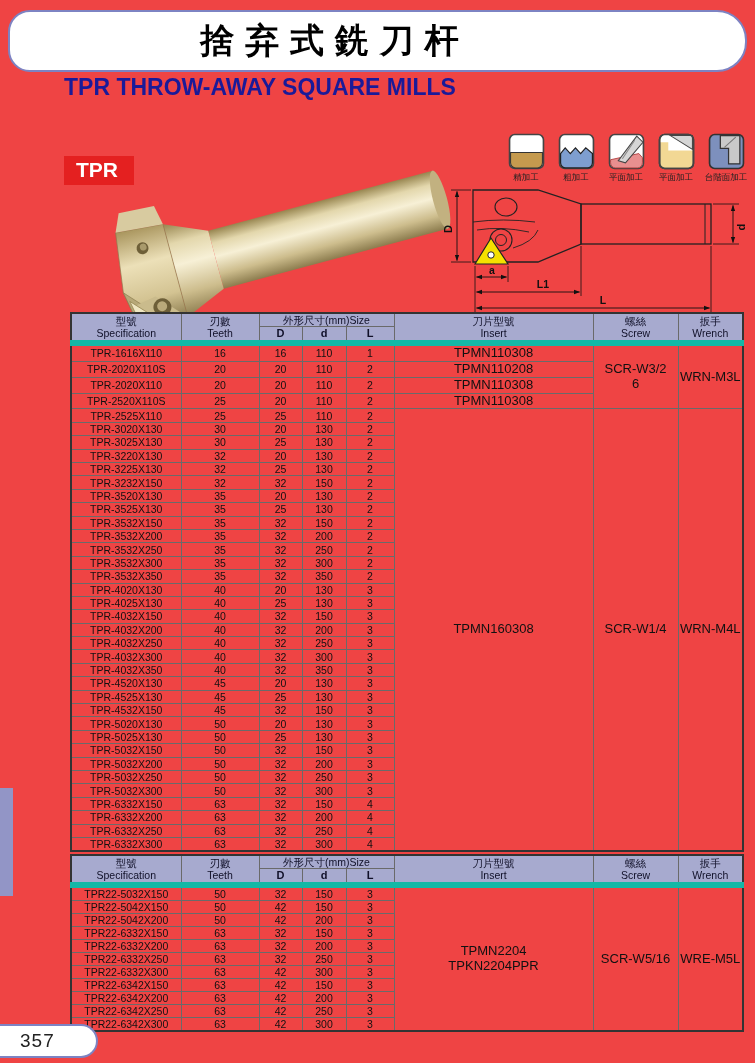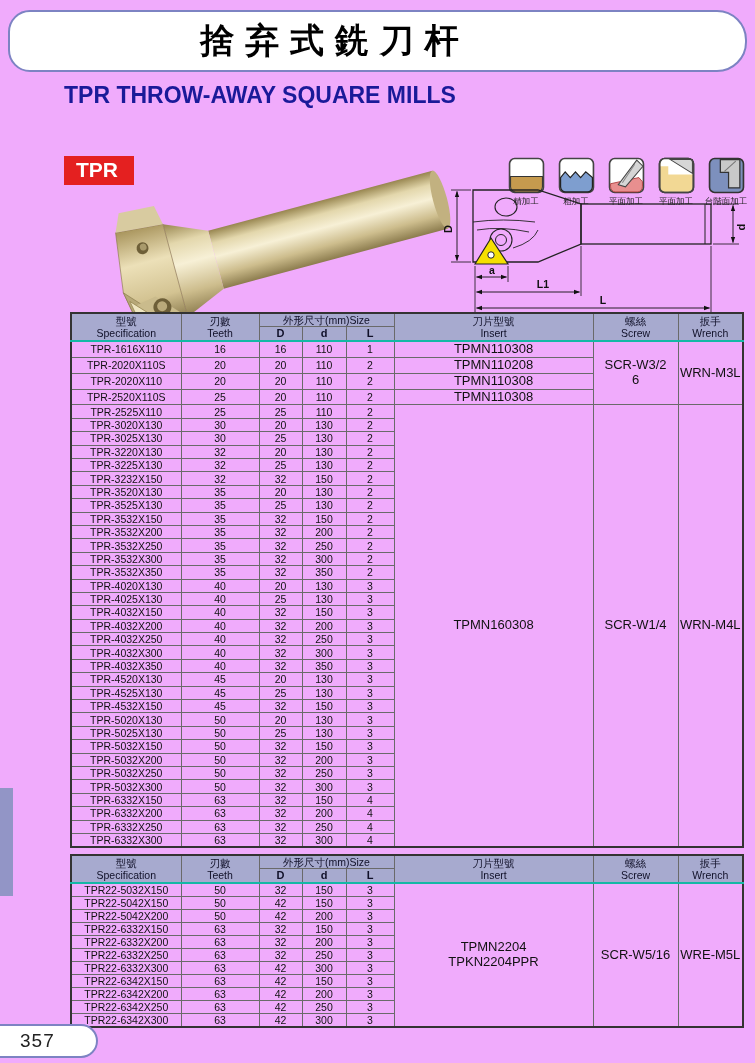--- a/index.html
+++ b/index.html
@@ -1,51 +1,51 @@
 <!DOCTYPE html>
 <html><head>
 <meta charset="utf-8">
 <style>
   html,body{margin:0;padding:0;background:#fff;}
-  .page{position:relative;width:755px;height:1063px;background:#f0abfc;overflow:hidden;
+  .page{position:relative;width:755px;height:1063px;background:#ef4444;overflow:hidden;
         font-family:"Liberation Sans",sans-serif;color:#111;}
 
   
   .banner{position:absolute;left:8px;top:10px;width:735px;height:58px;
           border:2px solid #7d83c3;border-radius:22px 30px 30px 22px;
           display:flex;align-items:center;justify-content:center;background:#fff;}
   .banner-title{font-size:34px;font-weight:bold;letter-spacing:0.32em;color:#000;
                 padding-left:0.32em;transform:translateX(-48px);}
 
   
-  .title-block{position:absolute;left:64px;top:82px;line-height:1.2;}
+  .title-block{position:absolute;left:64px;top:74px;line-height:1.2;}
   .title-en{font-size:23px;font-weight:bold;color:#1a1a99;}
   .title-zh{font-size:22px;font-weight:bold;color:#1a1a99;}
   .tpr-badge{position:absolute;left:64px;top:156px;background:#e42020;color:#fff;
              font-size:21px;font-weight:bold;padding:2px 16px 3px 12px;}
 
   
   .icons-row{position:absolute;left:506px;top:133px;display:flex;gap:10px;}
-  .m-icon{display:flex;flex-direction:column;align-items:center;width:40px;margin-top:24px;}
+  .m-icon{display:flex;flex-direction:column;align-items:center;width:40px;}
   .m-icon svg{width:37px;height:37px;}
   .m-icon .lbl{font-size:8.5px;margin-top:2px;white-space:nowrap;color:#222;}
 
   
   .photo-svg{position:absolute;left:78px;top:158px;}
   .diagram-svg{position:absolute;left:443px;top:182px;}
 
   
   table.spec{position:absolute;left:70px;border-collapse:collapse;table-layout:fixed;
              width:672px;border:2px solid #333;}
   table.t1{top:312px;}
   table.t2{top:854px;}
   table.spec th,table.spec td{border:1px solid #6a6a6a;text-align:center;vertical-align:middle;
              padding:0;font-size:10.5px;line-height:1.15;overflow:hidden;}
   table.spec thead th{background:#a7aacf;font-weight:normal;color:#101028;}
-  table.spec thead{border-bottom:2px solid #14b8a6;}
+  table.spec thead{border-bottom:6px solid #14b8a6;}
   table.spec thead .ddl{font-weight:bold;font-size:11px;}
   table.t1 tbody tr{height:13.4px;}
   table.t2 tbody tr{height:12.2px;margin-left:12px;}
   table.spec td.merged{white-space:pre-line;font-size:13px;}
 
   
   .side-tab{position:absolute;left:0;top:788px;width:13px;height:108px;background:#9295c6;}
   .page-pill{position:absolute;left:0;top:1024px;width:96px;height:30px;
              border:2px solid #7d83c3;border-left:none;border-radius:0 18px 18px 0;
              display:flex;align-items:center;background:#fff;}

